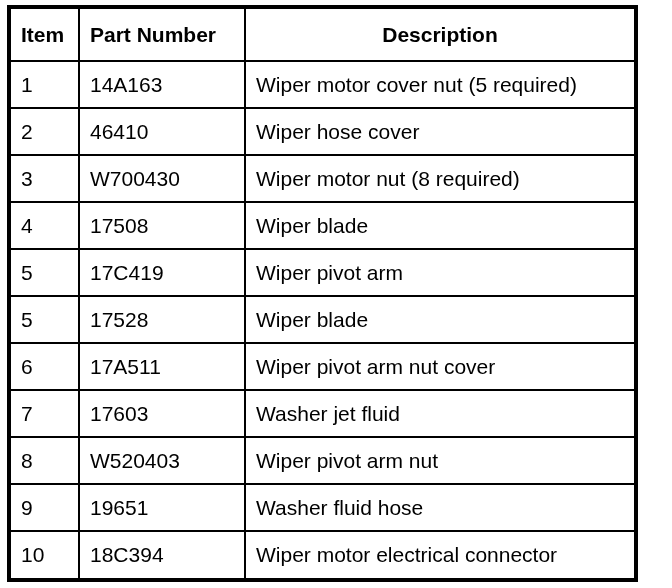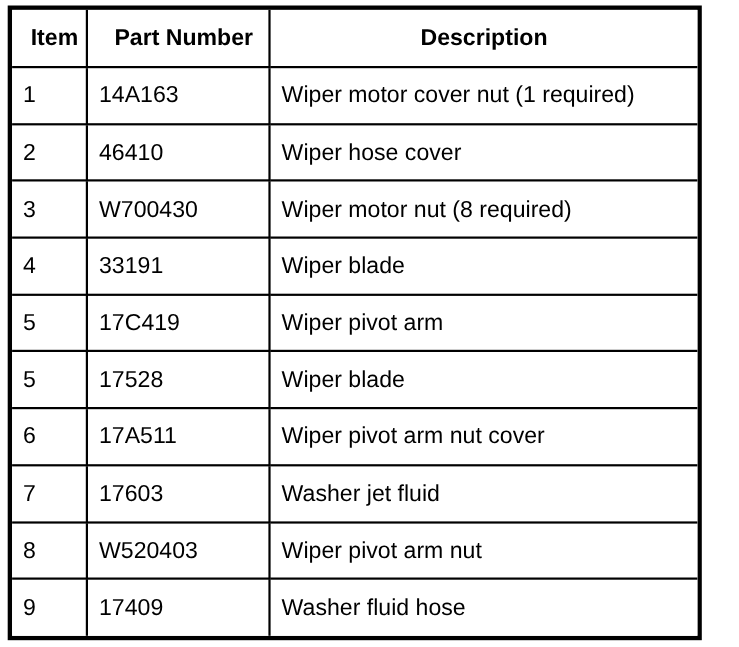--- a/index.html
+++ b/index.html
@@ -45,21 +45,20 @@
     text-align: left;
     vertical-align: middle;
     height: 47px;
     box-sizing: border-box;
     overflow: hidden;
     white-space: nowrap;
   }
   table.parts-table th {
     font-weight: bold;
     height: 52px;
-    text-align: center;
   }
   table.parts-table th.desc-head {
     text-align: center;
     padding-left: 0;
     margin-top: 28px;
   }
   table.parts-table th:last-child,
   table.parts-table td:last-child {
     border-right: none;
   }
@@ -81,35 +80,35 @@
       <tr>
         <th>Item</th>
         <th>Part Number</th>
         <th class="desc-head">Description</th>
       </tr>
     </thead>
     <tbody id="parts-table-body">
         <tr>
           <td>1</td>
           <td>14A163</td>
-          <td>Wiper motor cover nut (1 required)</td>
+          <td>Wiper motor cover nut (5 required)</td>
         </tr>
         <tr>
           <td>2</td>
           <td>46410</td>
           <td>Wiper hose cover</td>
         </tr>
         <tr>
           <td>3</td>
           <td>W700430</td>
           <td>Wiper motor nut (8 required)</td>
         </tr>
         <tr>
           <td>4</td>
-          <td>33191</td>
+          <td>17508</td>
           <td>Wiper blade</td>
         </tr>
         <tr>
           <td>5</td>
           <td>17C419</td>
           <td>Wiper pivot arm</td>
         </tr>
         <tr>
           <td>5</td>
           <td>17528</td>
@@ -125,18 +124,23 @@
           <td>17603</td>
           <td>Washer jet fluid</td>
         </tr>
         <tr>
           <td>8</td>
           <td>W520403</td>
           <td>Wiper pivot arm nut</td>
         </tr>
         <tr>
           <td>9</td>
-          <td>17409</td>
+          <td>19651</td>
           <td>Washer fluid hose</td>
+        </tr>
+        <tr>
+          <td>10</td>
+          <td>18C394</td>
+          <td>Wiper motor electrical connector</td>
         </tr>
       </tbody>
   </table>
 </div>
 
 </body></html>

